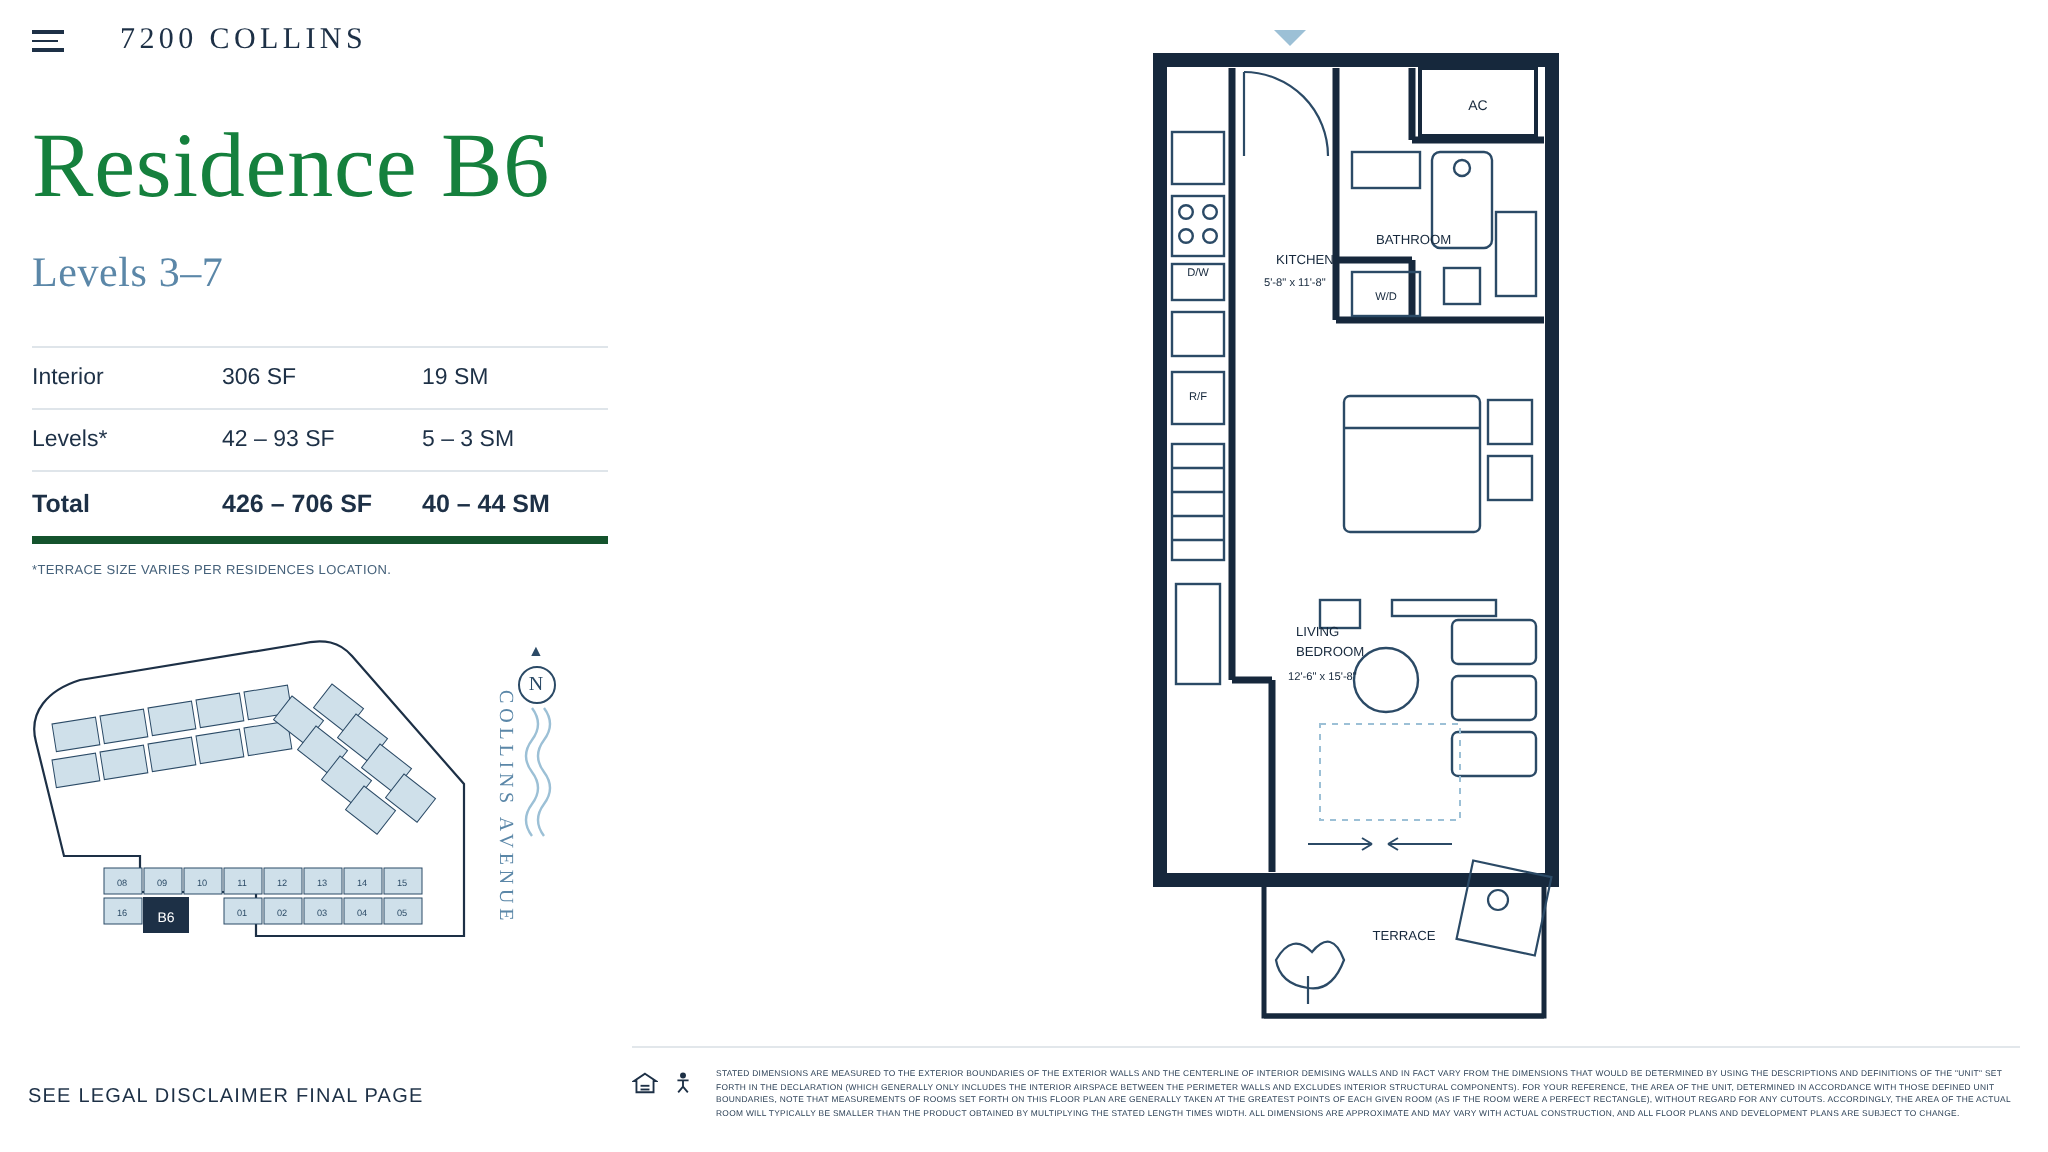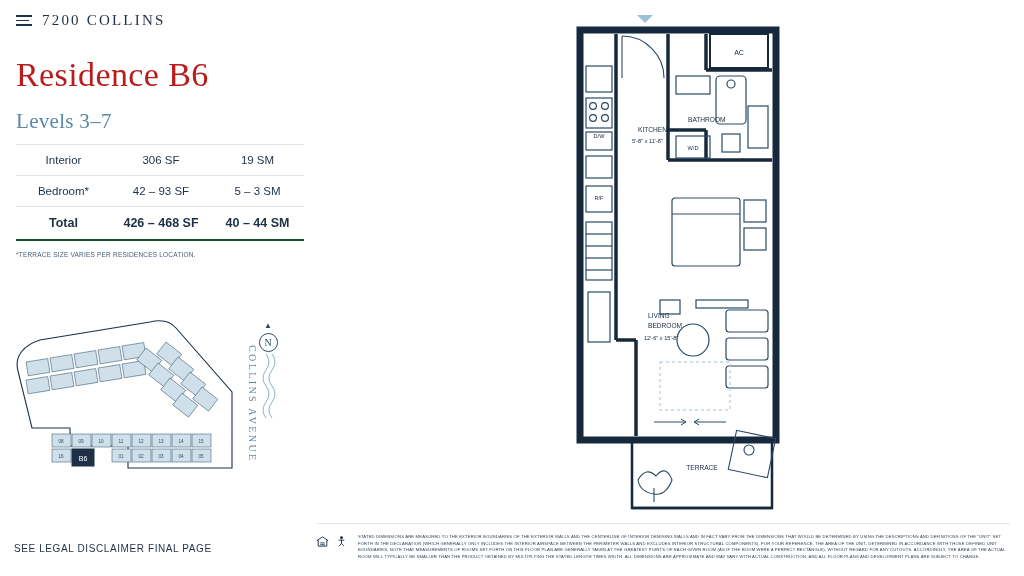--- a/index.html
+++ b/index.html
@@ -8,46 +8,46 @@
     width:1024px; height:576px;
     background:#ffffff;
     font-family:"Liberation Sans", sans-serif;
     color:#1d3046;
     overflow:hidden;
     position:relative;
   }
   
   .brand-bar {
     position:absolute; top:12px; left:16px;
-    display:flex; align-items:center; gap:10px;
+    display:flex; align-items:center; gap:28px;
   }
   .menu-icon { display:flex; flex-direction:column; gap:3px; width:16px; }
   .menu-icon i { display:block; height:1.5px; background:#1d3046; width:100%; }
   .menu-icon i:nth-child(2){ width:80%; }
   .brand-title {
     font-family:"Liberation Serif", serif;
     font-size:15px; letter-spacing:2.2px; color:#1d3046;
   }
 
   
   .left-col { position:absolute; left:16px; top:56px; width:300px; }
   .res-title {
     font-family:"Liberation Serif", serif;
-    font-size:34px; font-weight:400; letter-spacing:.4px;
-    color:#b91c1c; margin:0 0 14px 0;
+    font-size:46px; font-weight:400; letter-spacing:.4px;
+    color:#15803d; margin:0 0 14px 0;
   }
   .sub-lines { font-family:"Liberation Serif", serif; color:#5b87a8; line-height:1.32; }
   .sub-lines div { font-size:21px; letter-spacing:.3px; }
 
-  table.specs { border-collapse:collapse; width:288px; margin-top:8px; font-size:11.5px;text-align:center; }
+  table.specs { border-collapse:collapse; width:288px; margin-top:22px; font-size:11.5px; }
   table.specs td { padding:9px 0; border-bottom:1px solid #dfe5ea; color:#1d3046; }
   table.specs tr:first-child td { border-top:1px solid #dfe5ea; }
   table.specs td.c1 { width:95px; }
   table.specs td.c2 { width:100px; }
-  table.specs tr.total td { font-weight:bold; font-size:12.5px; border-bottom:2px solid #14532d; }
+  table.specs tr.total td { font-weight:bold; font-size:12.5px; border-bottom:4px solid #14532d; }
   .disclaimer-small { font-size:6.5px; color:#45617a; margin-top:10px; letter-spacing:.2px; }
 
   
   .keyplan { position:absolute; left:10px; top:318px; width:235px; height:185px; }
   .keyplan svg { display:block; }
 
   .compass { position:absolute; left:256px; top:322px; width:24px; text-align:center; }
   .compass .needle { font-size:8px; color:#2b4a66; line-height:1; }
   .compass .circle {
     width:19px; height:19px; border:1px solid #2b4a66; border-radius:50%;
@@ -106,27 +106,27 @@
   </div>
 
   <table class="specs">
     <tbody>
         <tr>
       <td class="c1">Interior</td>
       <td class="c2">306 SF</td>
       <td>19 SM</td>
     </tr>
     <tr>
-      <td class="c1">Bedroom*</td>
+      <td class="c1">Levels*</td>
       <td class="c2">42 – 93 SF</td>
       <td>5 – 3 SM</td>
     </tr>
     <tr class="total">
       <td class="c1">Total</td>
-      <td class="c2">426 – 468 SF</td>
+      <td class="c2">426 – 706 SF</td>
       <td>40 – 44 SM</td>
     </tr>
   </tbody>
     </table>
   <div class="disclaimer-small">*TERRACE SIZE VARIES PER RESIDENCES LOCATION.</div>
 </div>
 
 <div class="keyplan">
   <svg width="235" height="185" viewBox="0 0 235 185">
     <g fill="none" stroke="#1d3046" stroke-width="1.1">

